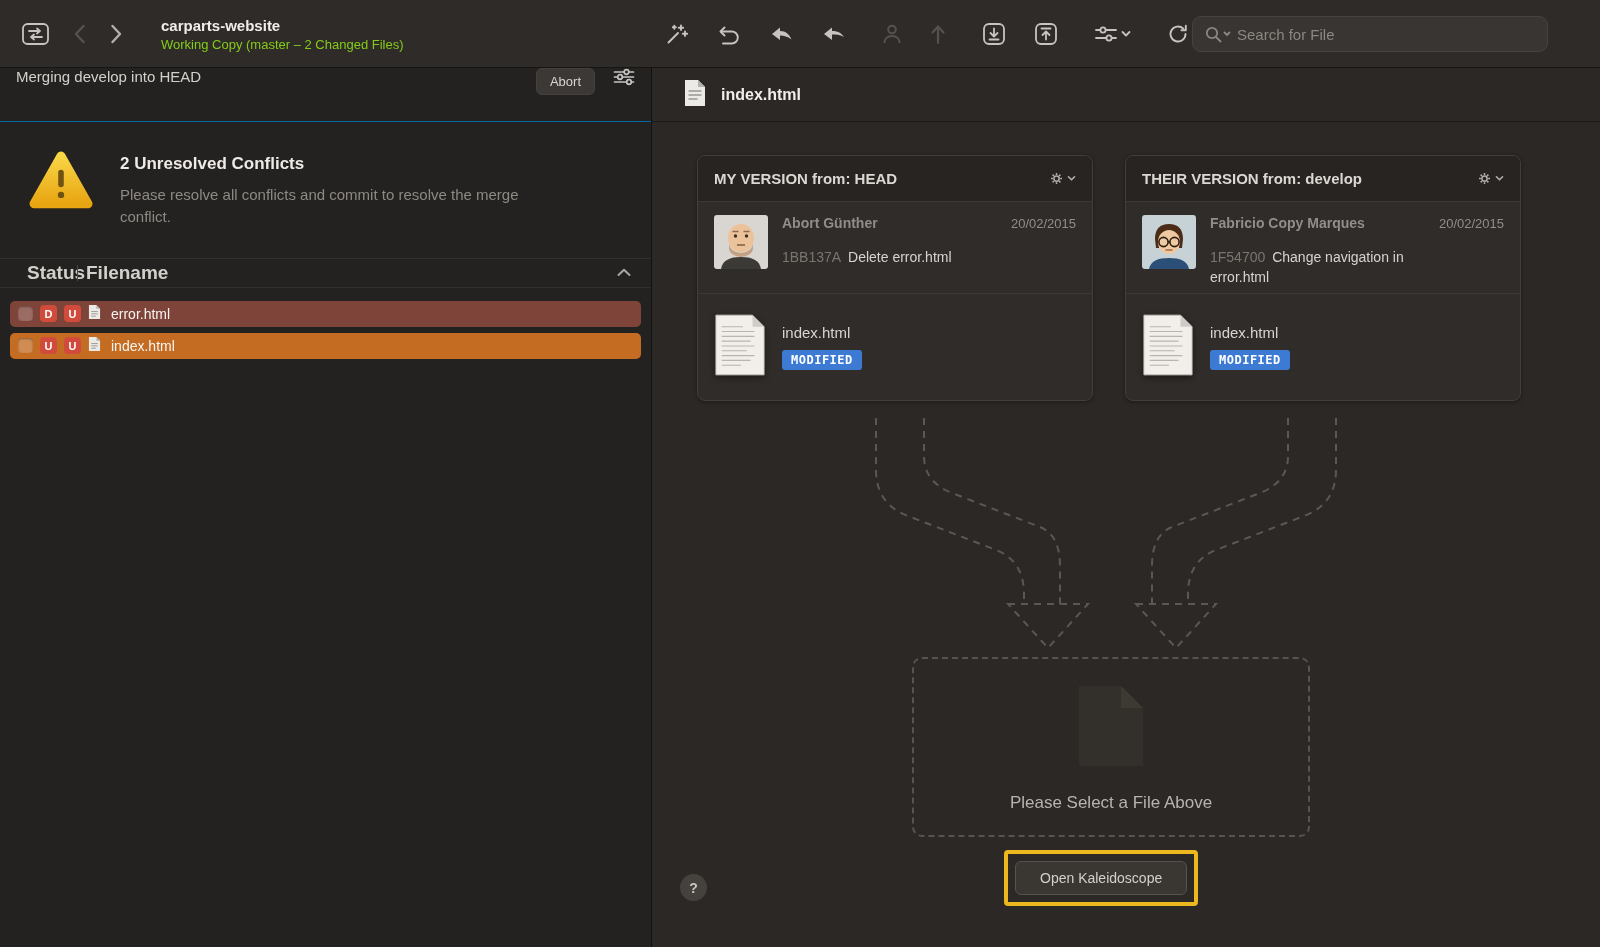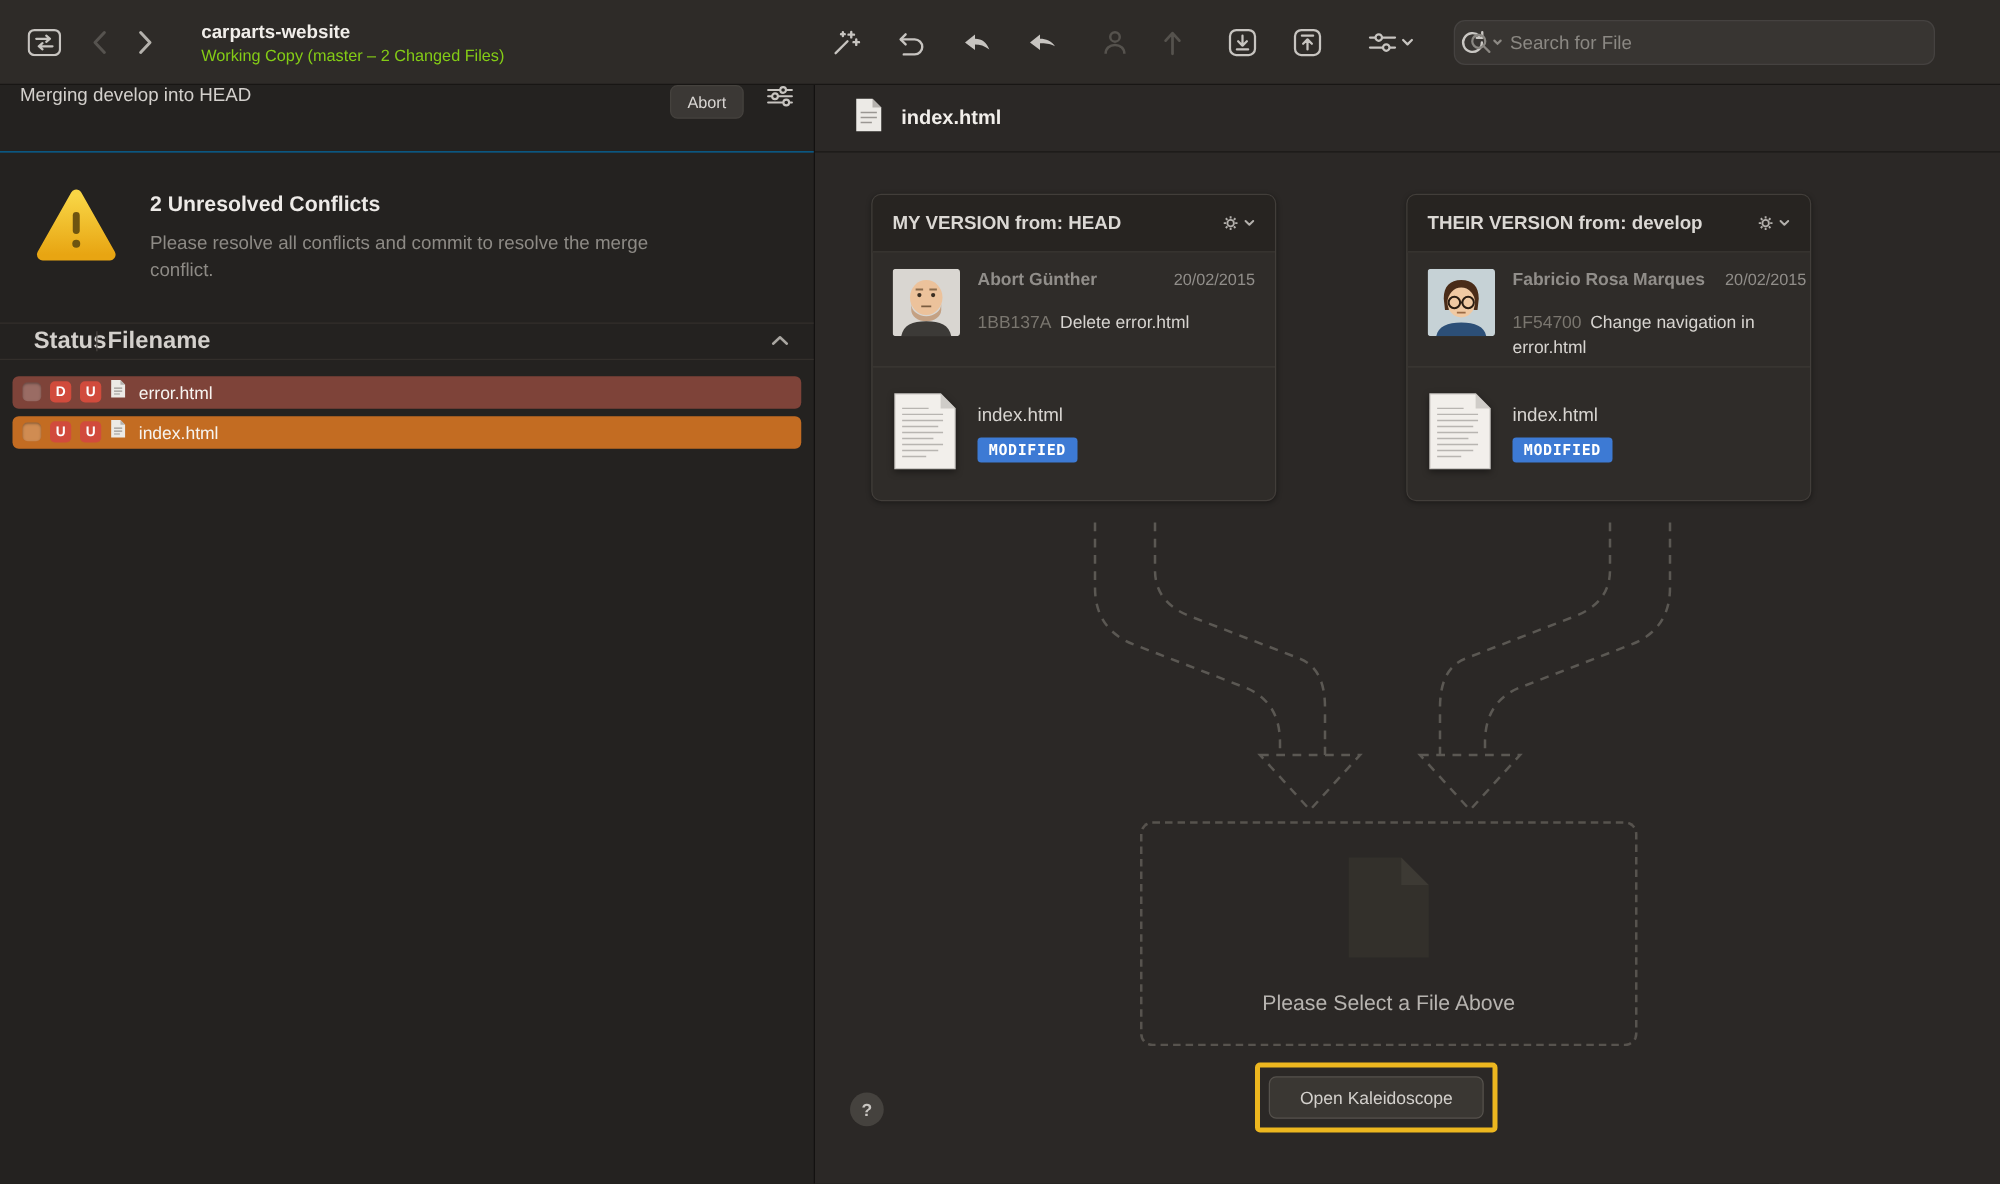--- a/index.html
+++ b/index.html
@@ -10,21 +10,21 @@
   }
   
   .toolbar { position:absolute; top:0; left:0; right:0; height:68px;
     background:#2e2b28; border-bottom:1px solid #181614; }
   .tb-left { position:absolute; left:22px; top:0; height:68px; display:flex; align-items:center; gap:24px; }
   .repo-title { margin-left:14px; }
   .repo-name { font-size:15px; font-weight:bold; color:#f1eeea; }
   .repo-sub { font-size:13px; color:#84cc16; margin-top:3px; }
   .tb-center { position:absolute; left:665px; top:0; height:68px; display:flex; align-items:center; gap:28px; }
   .icon-btn { display:flex; align-items:center; justify-content:center; cursor:default; }
-  .tb-search { position:absolute; right:52px; top:16px; width:385px; height:36px;
+  .tb-search { position:absolute; right:52px; top:16px; width:356px; height:36px;
     background:rgba(255,255,255,0.05); border:1px solid #454240; border-radius:9px;
     display:flex; align-items:center; padding:0 10px; gap:4px; }
   .tb-search input { flex:1; background:transparent; border:none; outline:none;
     font-family:"Liberation Sans", sans-serif; font-size:15px; color:#d8d5d2; }
   .tb-search input::placeholder { color:#8b8883; }
   .gap-before { margin-left:8px; }
 
   
   .left { position:absolute; top:68px; left:0; width:652px; bottom:0;
     background:#242220; border-right:1px solid #131110; }
@@ -54,21 +54,21 @@
   .badge { width:17px; height:17px; border-radius:4px; background:#D14B3C; color:#fff;
     font-size:11px; font-weight:bold; display:flex; align-items:center; justify-content:center; }
   .row-filename { font-size:14px; color:#f7f4f0; margin-left:3px; }
 
   
   .right { position:absolute; top:68px; left:652px; right:0; bottom:0; background:#2b2826; }
   .detail-header { height:54px; border-bottom:1px solid #1b1917; display:flex;
     align-items:center; gap:15px; padding-left:32px; }
   .detail-title { font-size:16px; font-weight:bold; color:#f1eeea; }
 
-  .version-card { position:absolute; width:324px; height:246px; background:#2f2c29;
+  .version-card { position:absolute; width:396px; height:246px; background:#2f2c29;
     border:1px solid #423e3a; border-radius:8px; overflow:hidden; box-shadow:0 1px 4px rgba(0,0,0,0.35); }
   .card-my { left:45px; top:87px; }
   .card-their { left:473px; top:87px; }
   .card-header { height:46px; background:#272421; border-bottom:1px solid #3c3935;
     display:flex; align-items:center; padding:0 16px; font-size:15px; font-weight:bold; color:#dbd8d4; }
   .card-gear { margin-left:auto; display:flex; align-items:center; gap:3px; }
   .commit-sec { height:92px; padding:13px 16px; border-bottom:1px solid #3c3935; display:flex; gap:14px; }
   .avatar { width:54px; height:54px; border-radius:3px; overflow:hidden; flex:none; }
   .commit-info { flex:1; min-width:0; }
   .commit-top { display:flex; justify-content:space-between; align-items:baseline; }
@@ -376,21 +376,21 @@
             <ellipse cx="27" cy="27" rx="11" ry="12" fill="#f0c9a2"></ellipse>
             <circle cx="21.5" cy="27" r="4.6" fill="none" stroke="#2a1d12" stroke-width="1.6"></circle>
             <circle cx="32.5" cy="27" r="4.6" fill="none" stroke="#2a1d12" stroke-width="1.6"></circle>
             <path d="M26 27h2" stroke="#2a1d12" stroke-width="1.6"></path>
             <path d="M23.5 35h7" stroke="#9a6b45" stroke-width="1.4"></path>
             <path d="M7 54c1.5-8 9-11 20-11s18.5 3 20 11z" fill="#2c4f77"></path>
           </svg>
         </span>
         <div class="commit-info">
           <div class="commit-top">
-            <span class="commit-author">Fabricio Rosa Marques</span>
+            <span class="commit-author">Fabricio Copy Marques</span>
             <span class="commit-date">20/02/2015</span>
           </div>
           <div class="commit-line">
             <span class="commit-hash">1F54700</span>
             <span class="commit-msg">Change navigation in error.html</span>
           </div>
         </div>
       </div>
       <div class="file-sec">
         <span class="thumb">

